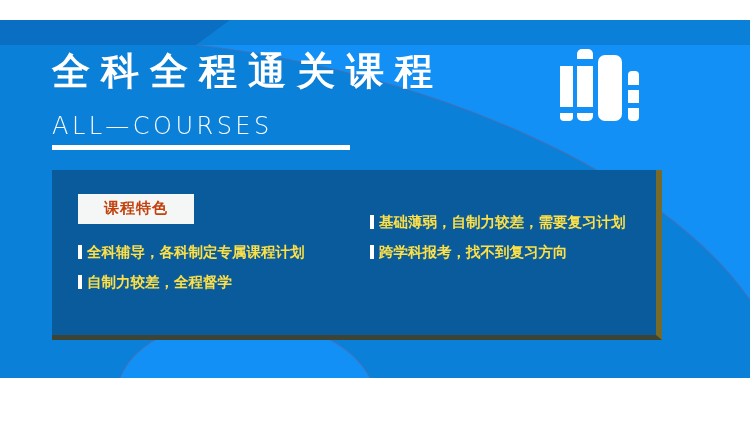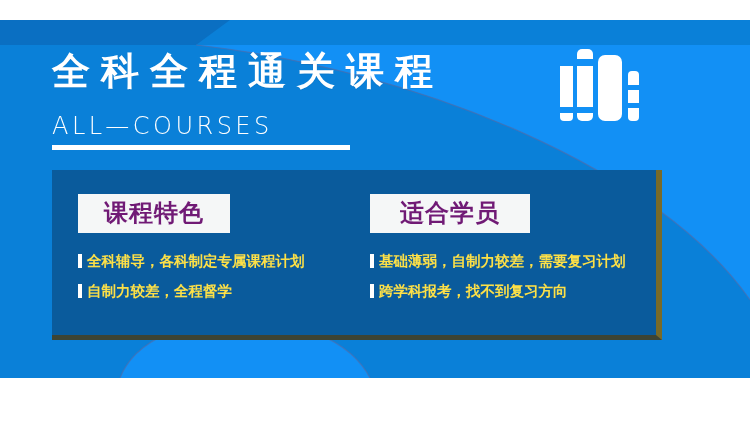--- a/index.html
+++ b/index.html
@@ -97,22 +97,22 @@
 
   .col {
     flex: 0 0 auto;
   }
   .col-left  { width: 300px; padding-left: 26px; }
   .col-right { width: 300px; padding-left: 18px; }
 
   .tag {
     display: inline-block;
     background: #f5f7f7;
-    color: #701a75;
-    font-size: 24px;
+    color: #c2410c;
+    font-size: 15px;
     font-weight: bold;
     letter-spacing: 1px;
     line-height: 1;
     padding: 7px 26px 8px 26px;
     white-space: nowrap;
   }
   .col-right .tag { padding: 7px 30px 8px 30px; }
 
   .bullets {
     margin-top: 13px;
@@ -194,21 +194,20 @@
             <span>全科辅导，各科制定专属课程计划</span>
           </li>
           <li class="bullet">
             <span class="mark"></span>
             <span>自制力较差，全程督学</span>
           </li>
         </ul>
       </div>
 
       <div class="col col-right">
-        <div class="tag">适合学员</div>
         <ul class="bullets">
           <li class="bullet">
             <span class="mark"></span>
             <span>基础薄弱，自制力较差，需要复习计划</span>
           </li>
           <li class="bullet">
             <span class="mark"></span>
             <span>跨学科报考，找不到复习方向</span>
           </li>
         </ul>

